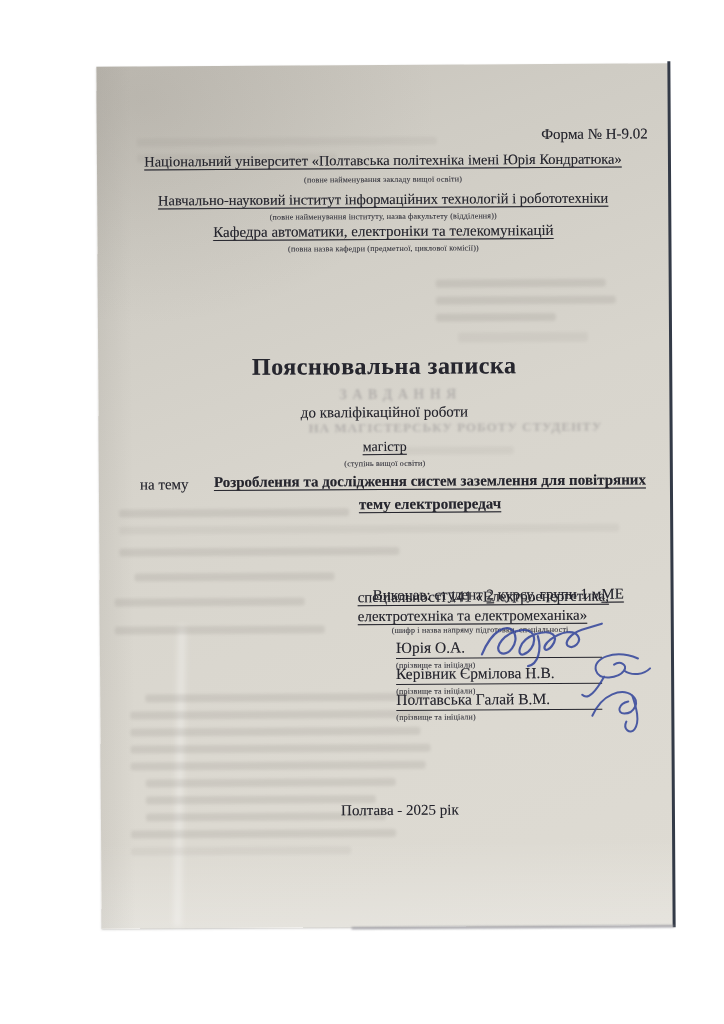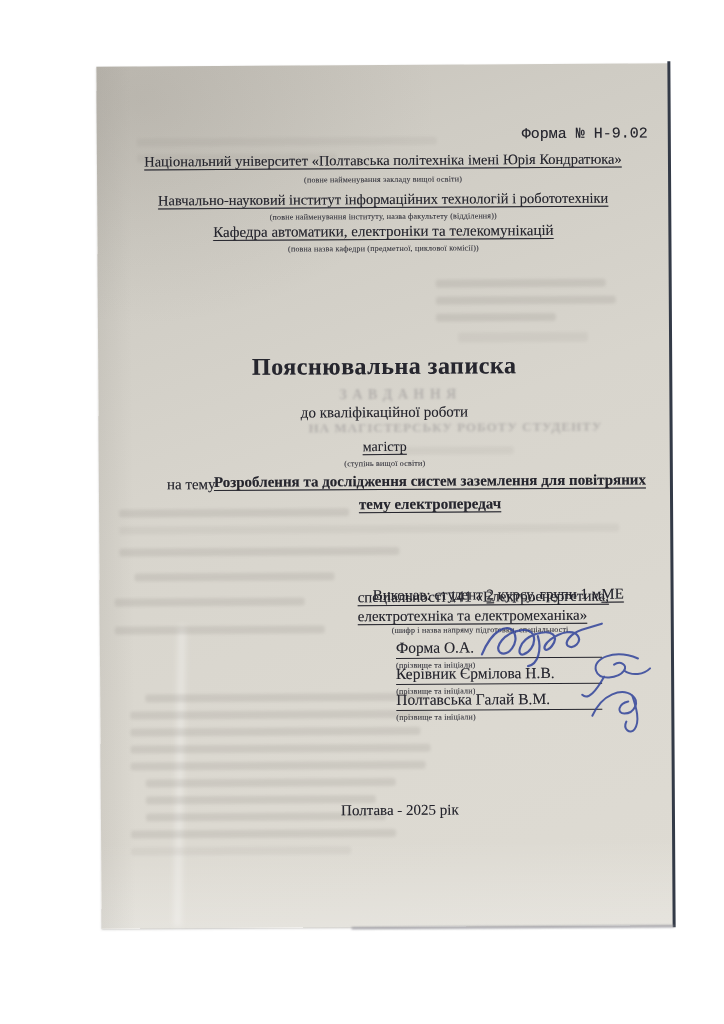--- a/index.html
+++ b/index.html
@@ -55,21 +55,21 @@
 </head>
 <body>
 
 <div class="paper">
   <div class="paper-shade"></div>
   <div class="crease"></div>
 
   <div class="stripe faint" style="left:40px;top:72px;width:300px;"></div>
   <div class="stripe faint" style="left:40px;top:88px;width:200px;"></div>
 
-  <div class="txt" style="top:62px;right:21px;font-size:15px;font-family:Liberation Mono, monospace;">Форма № Н-9.02</div>
+  <div class="txt" style="top:62px;right:21px;font-size:15px;">Форма № Н-9.02</div>
 
   <div class="txt center u" style="top:87px;font-size:14.5px;">Національний університет «Полтавська політехніка імені Юрія Кондратюка»</div>
   <div class="txt center cap" style="top:110px;">(повне найменування  закладу вищої освіти)</div>
 
   <div class="txt center u" style="top:126px;font-size:14.5px;">Навчально-науковий інститут інформаційних технологій і робототехніки</div>
   <div class="txt center cap" style="top:147px;">(повне найменування інституту, назва факультету (відділення))</div>
 
   <div class="txt center u" style="top:158px;font-size:15px;">Кафедра автоматики, електроніки та телекомунікацій</div>
   <div class="txt center cap" style="top:179px;">(повна назва кафедри (предметної, циклової комісії))</div>
 
@@ -83,21 +83,21 @@
   <div class="ghost center" style="top:322px;font-size:14px;left:90px;width:420px;text-align:center;z-index:1;">З А В Д А Н Н Я</div>
 
   <div class="txt center" style="top:339px;font-size:15px;z-index:3;">до кваліфікаційної роботи</div>
 
   <div class="ghost" style="top:355px;left:210px;font-size:13px;z-index:1;">НА МАГІСТЕРСЬКУ РОБОТУ СТУДЕНТУ</div>
 
   <div class="txt center u" style="top:374px;font-size:14px;z-index:3;">магістр</div>
   <div class="txt center cap" style="top:394px;">(ступінь вищої освіти)</div>
   <div class="stripe faint" style="left:285px;top:382px;width:130px;"></div>
 
-  <div class="txt" style="top:410px;left:68px;font-size:15px;">на тему</div>
+  <div class="txt" style="top:410px;left:41px;font-size:15px;">на тему</div>
   <div class="txt" style="top:408px;left:100px;width:462px;text-align:center;font-size:15px;font-weight:bold;">
     <span class="u">Розроблення та дослідження  систем заземлення для повітряних</span>
   </div>
   <div class="txt" style="top:431px;left:100px;width:462px;text-align:center;font-size:15px;font-weight:bold;">
     <span class="u">тему електропередач</span>
   </div>
 
   <div class="stripe" style="left:20px;top:443px;width:230px;"></div>
   <div class="stripe faint" style="left:20px;top:460px;width:500px;"></div>
   <div class="stripe" style="left:20px;top:482px;width:280px;"></div>
@@ -110,21 +110,21 @@
   </div>
   <div class="txt" style="top:524px;left:258px;font-size:15px;">
     <span class="u">спеціальності 141 «Електроенергетика,</span>
   </div>
   <div class="txt" style="top:543px;left:258px;font-size:15px;">
     <span class="u">електротехніка та електромеханіка»</span>
   </div>
   <div class="txt cap" style="top:561px;left:292px;">(шифр і назва напряму підготовки, спеціальності</div>
 
   <div class="namefield" style="top:574px;height:19px;">
-    <span>Форма О.А.</span>
+    <span>Юрія О.А.</span>
   </div>
   <div class="txt cap" style="top:596px;left:296px;">(прізвище та ініціали)</div>
 
   <div class="namefield" style="top:600px;height:19px;">
     <span>Керівник Єрмілова Н.В.</span>
   </div>
   <div class="txt cap" style="top:622px;left:296px;">(прізвище та ініціали)</div>
 
   <div class="namefield" style="top:626px;height:19px;">
     <span>Полтавська Галай В.М.</span>

